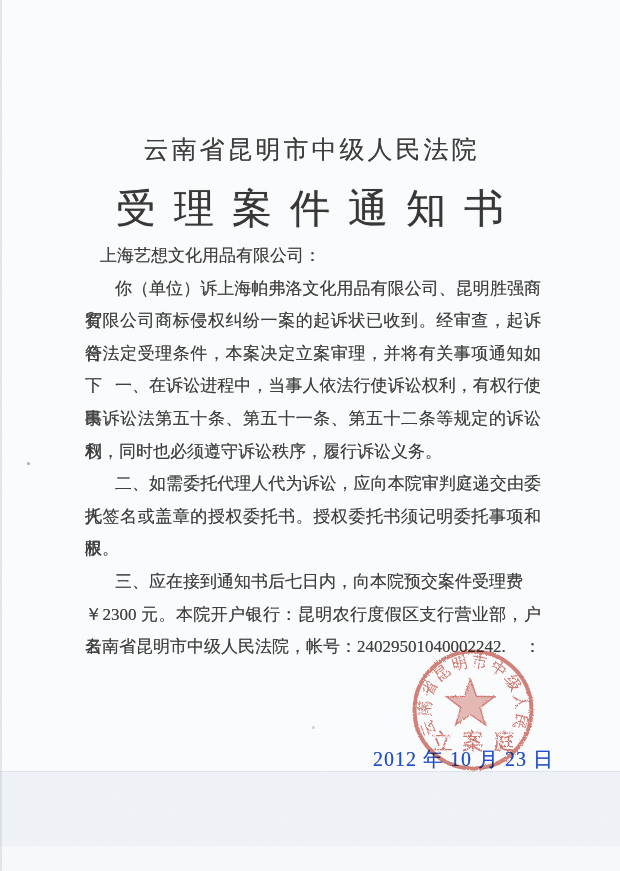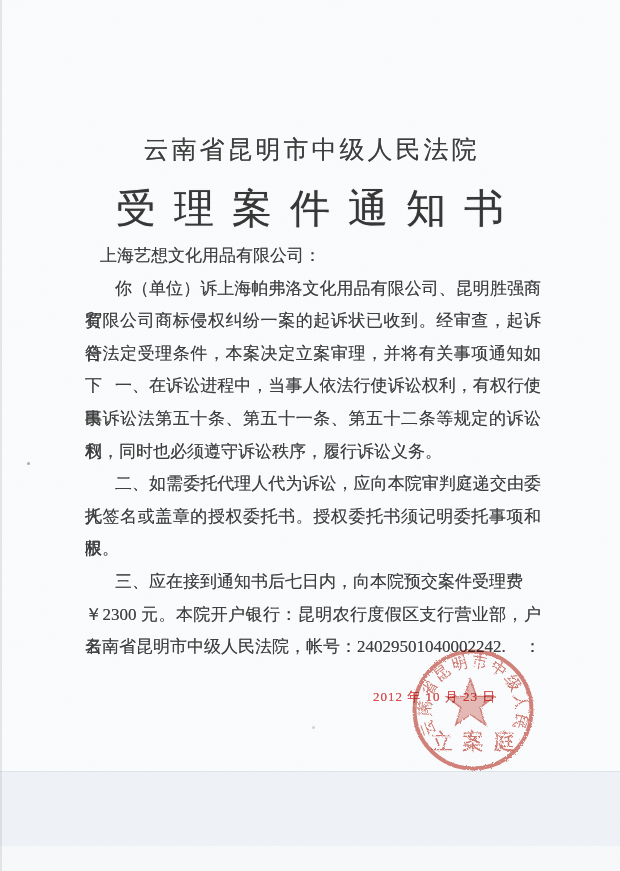--- a/index.html
+++ b/index.html
@@ -77,23 +77,23 @@
     height: 32.6px;
     line-height: 32.6px;
     white-space: nowrap;
   }
   .line.wrap { white-space: normal; overflow: hidden; }
   .line.addr { text-indent: 15px; }
   .line.ind  { text-indent: 30px; }
   .line.fj   { text-align: justify; text-align-last: justify; white-space: normal; }
   .date-line {
     position: absolute;
-    left: 373px; top: 688px;
-    font-size: 13px;
-    color: #ef4444;
+    left: 373px; top: 746px;
+    font-size: 20px;
+    color: #1d4ed8;
     letter-spacing: 1px;
     text-shadow: 0 0 0.6px rgba(75,75,75,0.65);
     z-index: 2;
   }
   
   .seal {
     position: absolute;
     left: 409px; top: 647px;
     width: 128px; height: 128px;
     mix-blend-mode: multiply;

